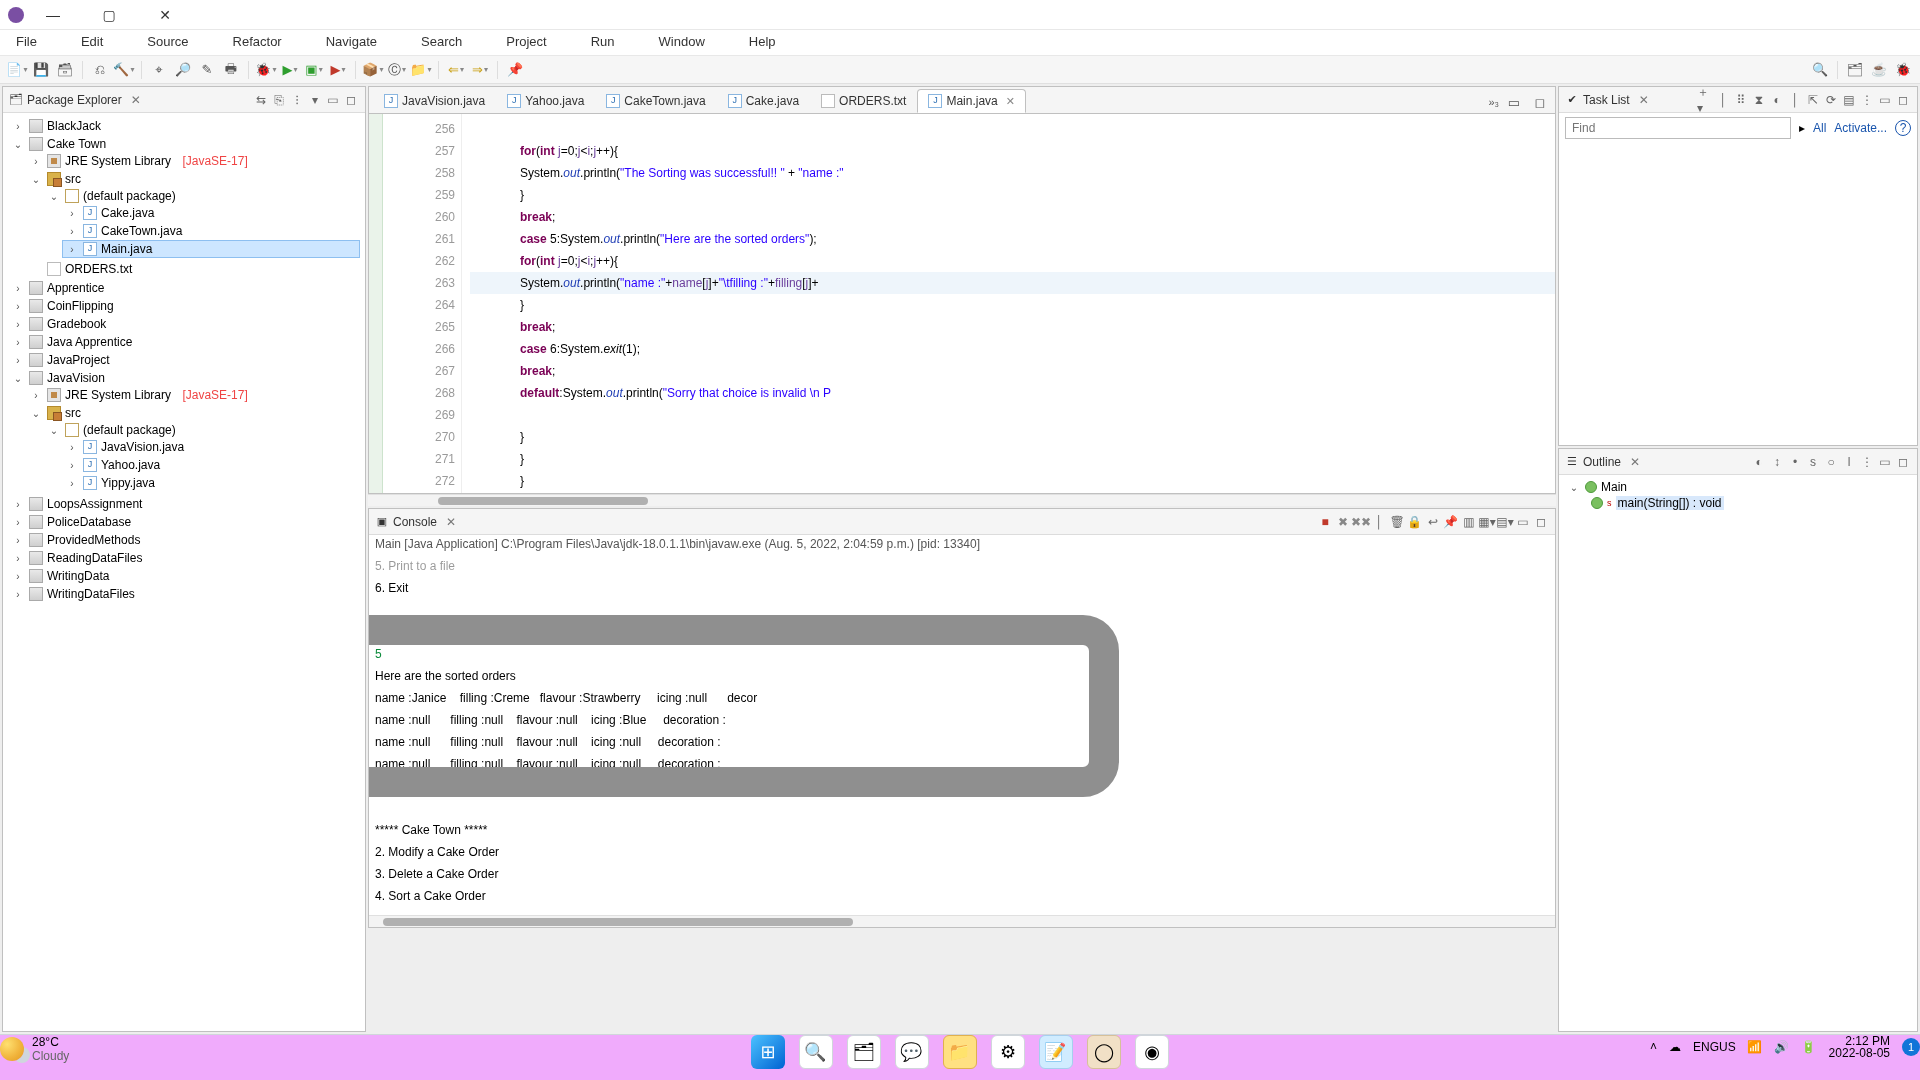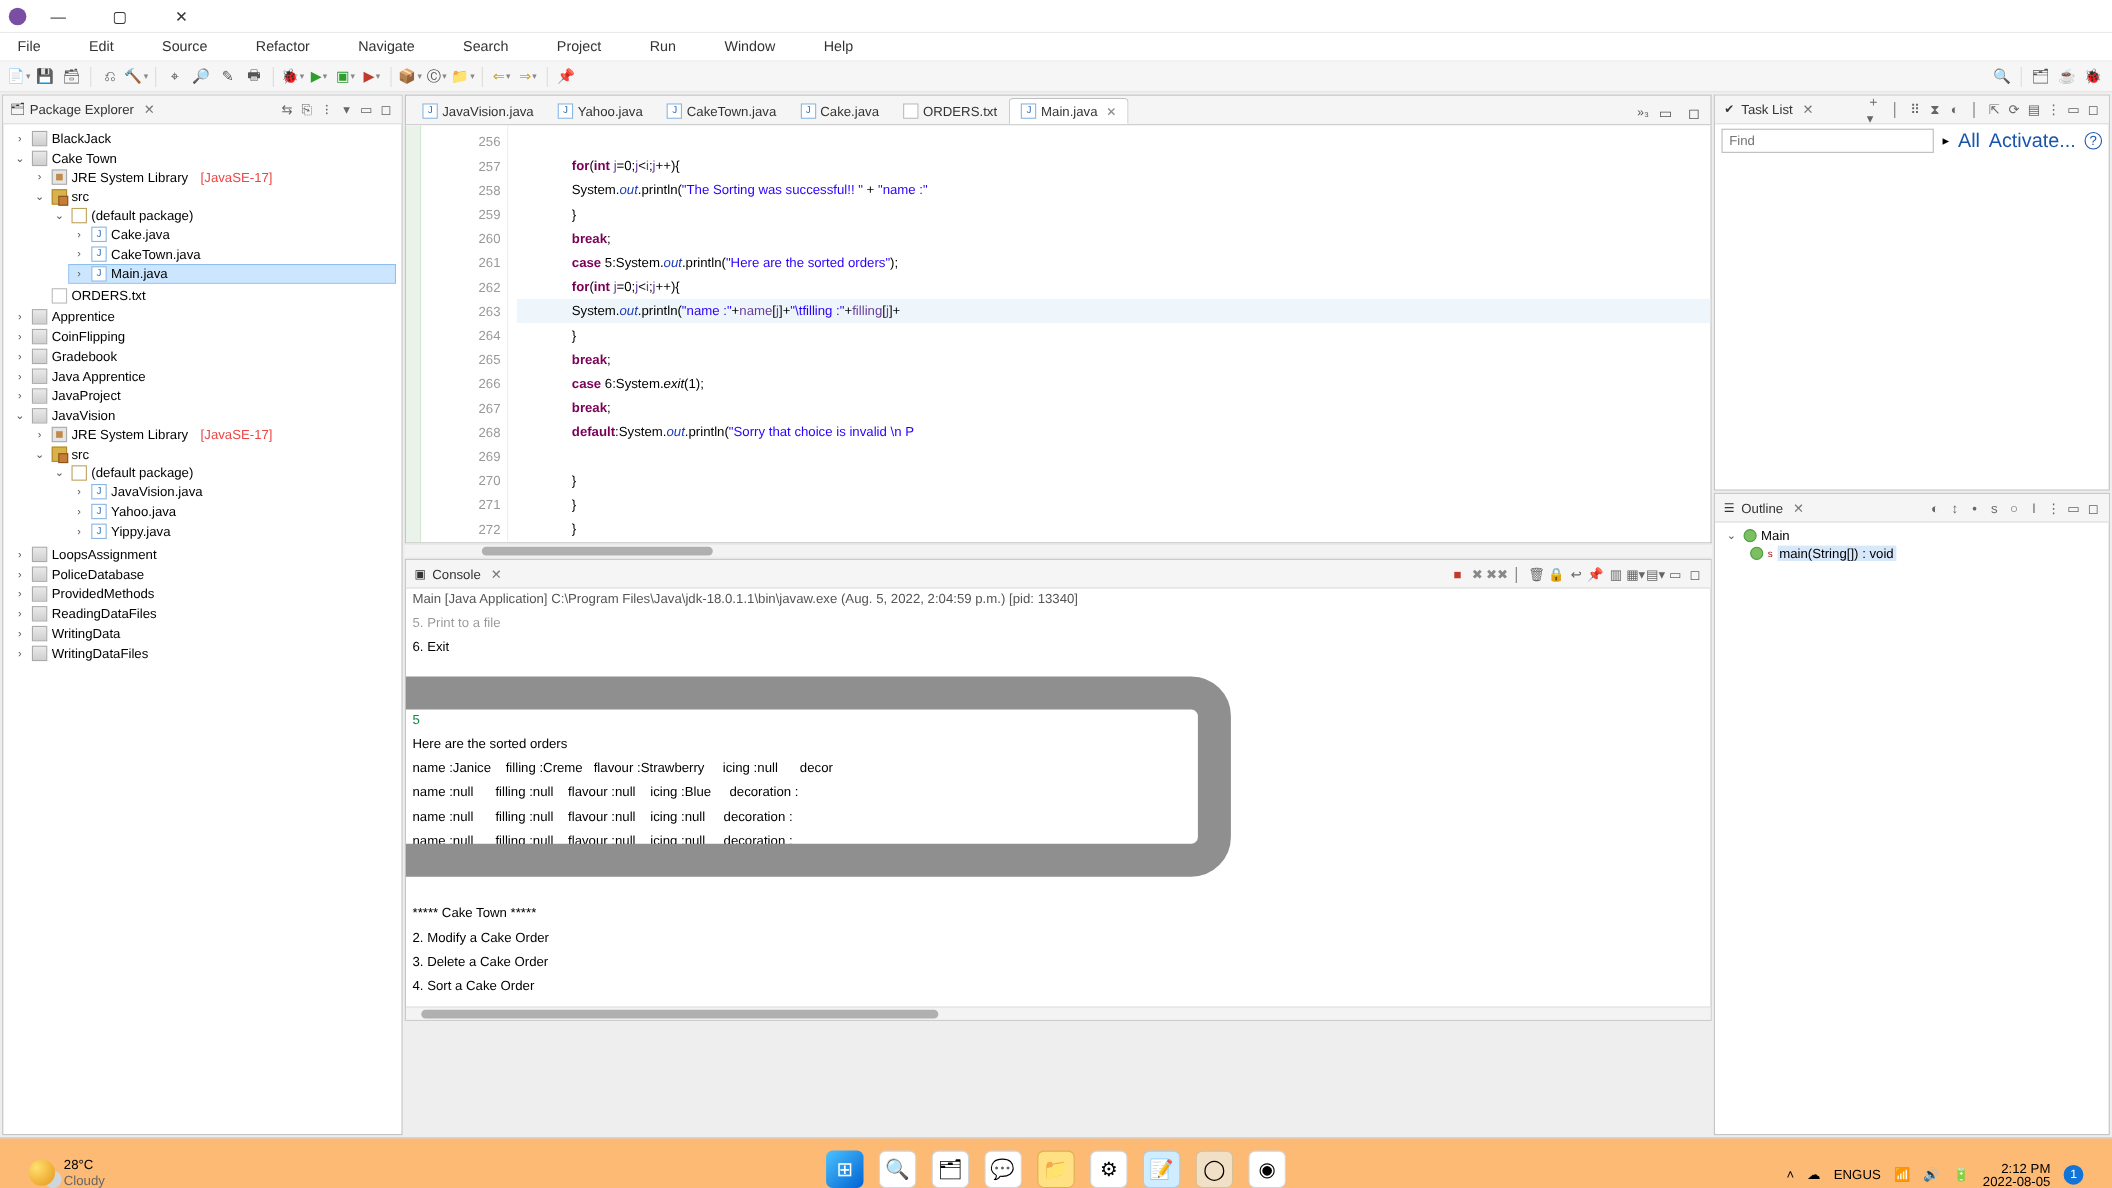--- a/index.html
+++ b/index.html
@@ -87,30 +87,30 @@
 .annot{ position:absolute; left:-42px; top:62px; width:792px; height:182px;
         border:30px solid #8f8f8f; border-radius:36px; pointer-events:none;
         box-shadow:0 0 0 2px rgba(0,0,0,.0);}
 .annot .hole{ position:absolute; inset:0; background:transparent;}
 
 
 .right-panel{ background:#fff; border:1px solid #c0c0c0; display:flex; flex-direction:column;}
 .tasklist{ height:360px;}
 .tasklist .findrow{ display:flex; align-items:center; padding:4px 6px; gap:8px;}
 .findinput{ flex:1; height:22px; border:1px solid #bbb; padding:0 6px; color:#888; font-size:12px;}
-.link{ color:#1a55ad; font-size:18px;}
+.link{ color:#1a55ad; font-size:12px;}
 .outline{ flex:1; margin-top:2px;}
 .outline .body{ padding:4px 8px;}
 .orow{display:flex; align-items:center; gap:4px; padding:1px 0;}
 .orow .oc{ width:12px;height:12px; border-radius:50%; background:#7ac060; border:1px solid #4f9a3c;}
 .orow .om{ width:12px;height:12px; border-radius:50%; background:#7ac060; border:1px solid #4f9a3c;}
 .orow .sel{ background:#d8e8fb; padding:0 2px;}
 
 
-.taskbar{ position:absolute; left:0; right:0; bottom:0; height:46px; background:#fdba74; display:flex; align-items:flex-end; padding:0 26px; border-top:1px solid #d0d6db;}
+.taskbar{ position:absolute; left:0; right:0; bottom:0; height:46px; background:#f0abfc; display:flex; align-items:flex-start; padding:0 0; border-top:1px solid #d0d6db;}
 .weather{ display:flex; align-items:center; gap:8px;}
 .wic{ width:24px; height:24px; background:radial-gradient(circle at 30% 30%,#ffe070,#f0b23a 60%,#e19a20); border-radius:50%; box-shadow:10px 6px 0 -4px #cfd6dd;}
 .wtxt{ display:flex; flex-direction:column; line-height:14px;}
 .center-apps{ position:absolute; left:50%; transform:translateX(-50%); display:flex; gap:14px;}
 .app{ width:34px;height:34px; border-radius:6px; display:flex; align-items:center; justify-content:center; font-size:18px;}
 .app.win{ background:linear-gradient(135deg,#4cc2ff,#0062d2); color:#fff;}
 .app.search{ background:#fff; border:1px solid #d0d6db;}
 .app.folder{ background:#ffe082; border:1px solid #e0b050;}
 .app.gear{ background:#fff; border:1px solid #d0d6db;}
 .app.note{ background:#d0ecff; border:1px solid #a6cfee;}

